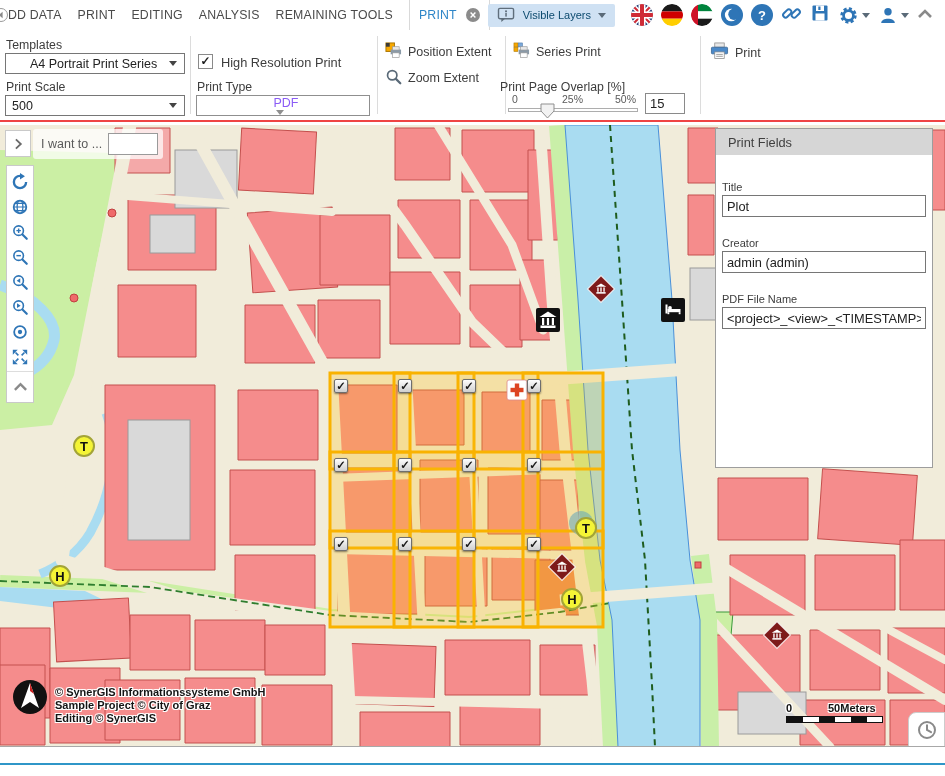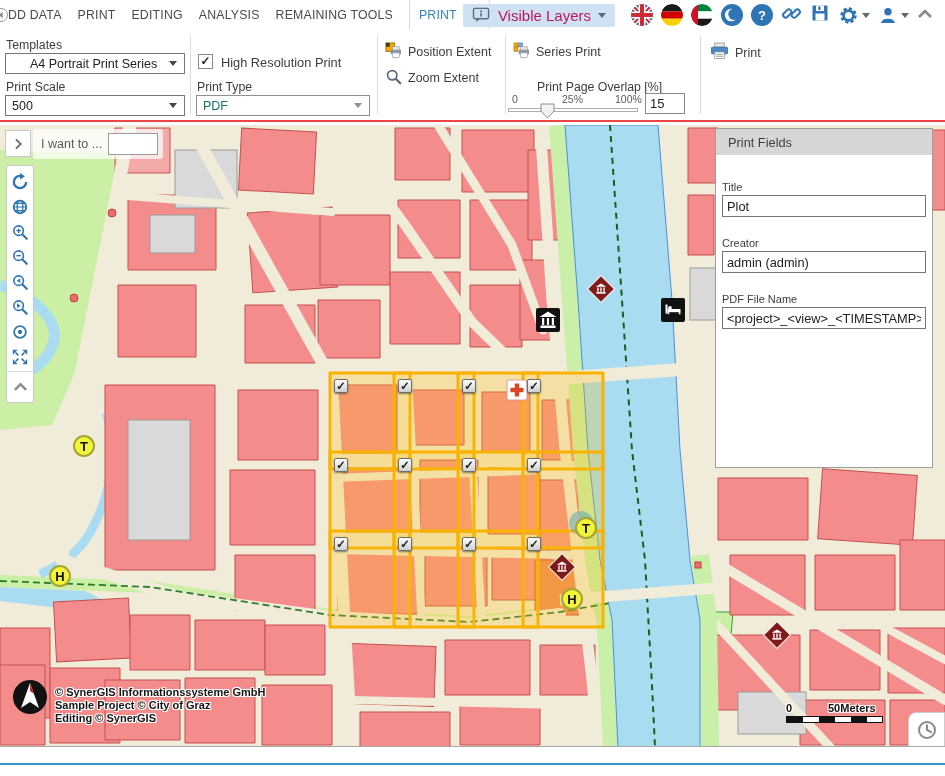--- a/index.html
+++ b/index.html
@@ -13,33 +13,33 @@
   .tabbar { position:absolute; top:0; left:0; width:945px; height:30px; background:#fff; z-index:40; }
   .tabs { position:absolute; left:8px; top:0; height:30px; display:flex; align-items:center; }
   .tab { font-size:12.3px; letter-spacing:.2px; color:#4a4a4a; margin-right:16px; white-space:nowrap; cursor:default; }
   .tab-active-box { display:flex; align-items:center; height:30px; border-left:1px solid #d9d9d9; border-right:1px solid #d9d9d9; padding:0 9px; margin-right:6px; }
   .tab-active-box .tab { color:#2e86c8; margin-right:9px; }
   .circ-btn { width:14px; height:14px; border-radius:50%; border:1px solid #9a9a9a; display:inline-flex; align-items:center; justify-content:center; background:#fff; flex:none; }
   .circ-btn.cut { position:absolute; left:-6px; top:8px; }
   .close-circ { width:14px; height:14px; border-radius:50%; background:#8b8b8b; display:inline-flex; align-items:center; justify-content:center; }
   .topright { position:absolute; right:12px; top:3px; height:24px; display:flex; align-items:center; gap:8px; }
   .vl-btn { height:23px; background:#cfe1f3; border-radius:2px; display:flex; align-items:center; gap:7px; padding:0 9px; margin-right:8px; }
-  .vl-label { font-size:15px; color:#be185d; }
+  .vl-label { font-size:11px; color:#0c4a6e; }
   .caret { width:0; height:0; border-left:4px solid transparent; border-right:4px solid transparent; border-top:5px solid #5a6a78; }
   .disc { width:22px; height:22px; border-radius:50%; background:#2e75b6; display:flex; align-items:center; justify-content:center; color:#fff; font-weight:bold; font-size:13px; flex:none; }
   .flag { width:22px; height:22px; border-radius:50%; overflow:hidden; position:relative; flex:none; }
   .icon-with-caret { display:flex; align-items:center; gap:3px; }
   
   .ribbon { position:absolute; top:30px; left:0; width:945px; height:92px; background:#fff; border-bottom:2px solid #ef4444; z-index:39; }
   .rsep { position:absolute; top:6px; height:78px; width:1px; background:#dcdcdc; }
   .rlabel { position:absolute; font-size:12.3px; color:#3d3d3d; white-space:nowrap; }
   .dropdown { position:absolute; height:21px; border:1px solid #767676; background:#fff; font-size:12.5px; color:#222; display:flex; align-items:center; }
   .dropdown .dd-text { flex:1; overflow:hidden; white-space:nowrap; }
   .dropdown .caret { margin-right:7px; border-top-color:#444; }
-  .dropdown.disabled { color:#0f766e; border-color:#8f8f8f; }
+  .dropdown.disabled { color:#8b5cf6; border-color:#8f8f8f;flex-direction:column; }
   .dropdown.disabled .caret { border-top-color:#8f8f8f; }
   .cbx { position:absolute; width:15px; height:15px; border:1px solid #8a8a8a; background:#fff; font-size:12px; font-weight:bold; color:#1c1c1c; line-height:13px; text-align:center; }
   .ribbon-btn { position:absolute; display:flex; align-items:flex-end; gap:6px; font-size:12.5px; color:#3d3d3d; cursor:default; white-space:nowrap; }
   .slider-ticklbl { position:absolute; font-size:10.5px; color:#5a5a5a; }
   .slider-track { position:absolute; height:4px; background:#fff; border:1px solid #adadad; }
   .num-input { position:absolute; width:40px; height:21px; border:1px solid #8a8a8a; font-size:13px; color:#222; padding:0 4px; font-family:"Liberation Sans",sans-serif; }
   
   .map { position:absolute; top:125px; left:0; width:945px; height:622px; overflow:hidden; border-bottom:1px solid #a8a8a8; background:#f1ecda; }
   .map svg.base { position:absolute; left:0; top:0; }
   .overlay { position:absolute; z-index:5; }
@@ -248,24 +248,24 @@
     <svg width="17" height="17" viewBox="0 0 18 18">
       <rect x="1" y="1" width="4.2" height="4.2" fill="#f7a800" stroke="#a97400" stroke-width=".6"></rect>
       <rect x="5.8" y="1" width="4.2" height="4.2" fill="#7aa7d8" stroke="#4a77a8" stroke-width=".6"></rect>
       <rect x="1" y="5.8" width="4.2" height="4.2" fill="#f7a800" stroke="#a97400" stroke-width=".6"></rect>
       <rect x="6" y="8" width="11" height="5" fill="#8a9aa8"></rect>
         <rect x="8" y="5" width="7" height="3.5" fill="#e8e8e8" stroke="#999" stroke-width=".7"></rect>
       <rect x="8" y="11.5" width="7" height="5" fill="#fff" stroke="#999" stroke-width=".7"></rect>
     </svg>
     <span>Series Print</span>
   </div>
-  <div class="rlabel" style="left:537px; top:50px;">Print Page Overlap [%]</div>
+  <div class="rlabel" style="left:500px; top:50px;">Print Page Overlap [%]</div>
   <span class="slider-ticklbl" style="left:512px; top:63px;">0</span>
   <span class="slider-ticklbl" style="left:562px; top:63px;">25%</span>
-  <span class="slider-ticklbl" style="left:615px; top:63px;">100%</span>
+  <span class="slider-ticklbl" style="left:615px; top:63px;">50%</span>
   <div class="slider-track" style="left:508px; top:78px; width:130px;"></div>
   <svg style="position:absolute; left:540px; top:73px;" width="15" height="16" viewBox="0 0 15 16">
     <polygon points="1,1 14,1 14,8 7.5,15 1,8" fill="#f2f2f2" stroke="#8f8f8f"></polygon>
   </svg>
   <input class="num-input" style="left: 645px; top: 63px;" value="15">
 
   <div class="rsep" style="left:700px;"></div>
 
   <div class="ribbon-btn" style="left:710px; top:12px;">
     <svg width="19" height="18" viewBox="0 0 20 19">

